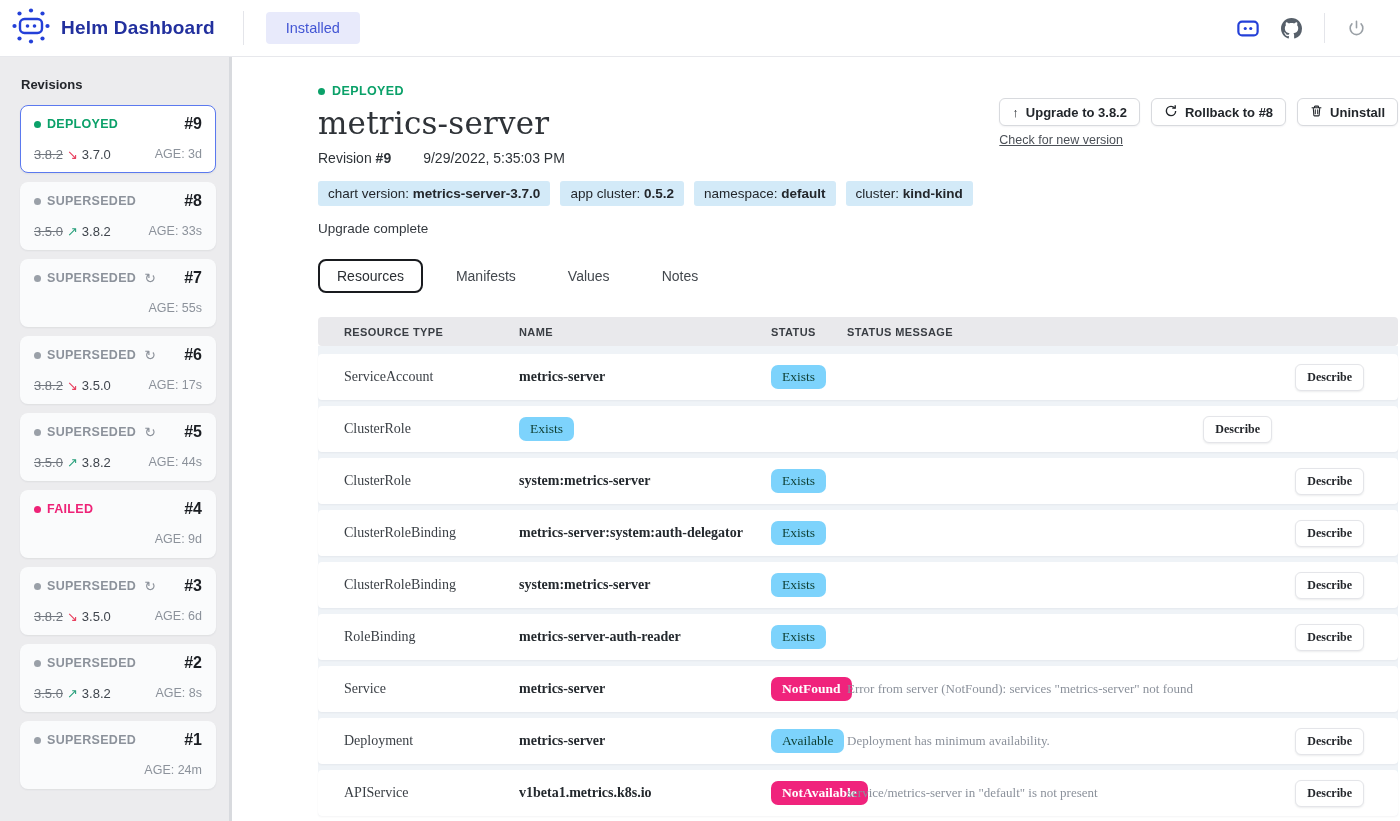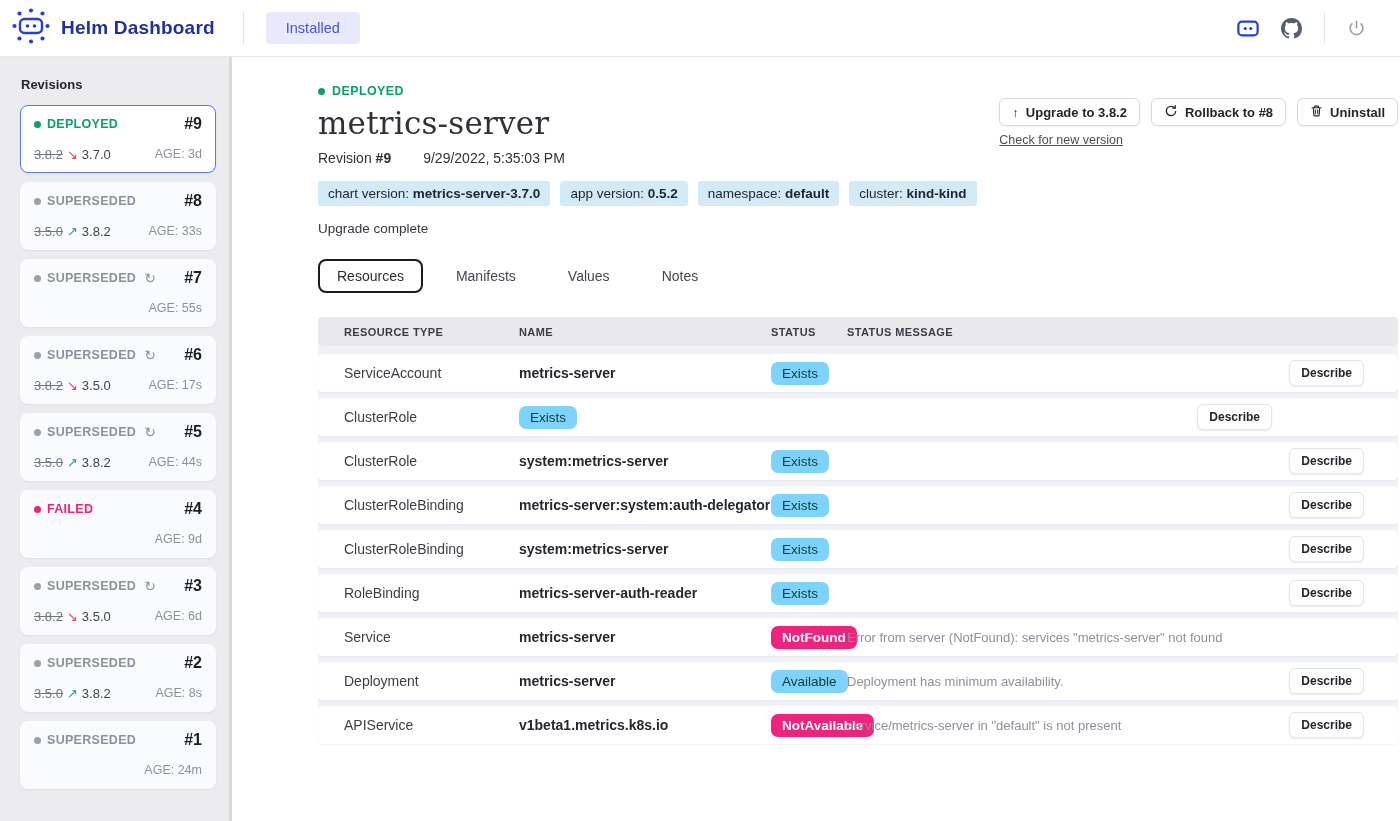--- a/index.html
+++ b/index.html
@@ -75,22 +75,22 @@
          border-radius:8px; cursor:pointer; font-family:inherit; }
   .tab.selected { border-color:#191b1f; color:#2a2e33; }
 
   
   .table { margin-top:24px; width:1080px; }
   .t-head, .res-row { display:grid; grid-template-columns:175px 252px 76px 1fr 92px;
                       align-items:center; padding:0 0 0 26px; }
   .t-head { background:#e9e9ec; border-radius:4px; height:29px; font-size:11px; font-weight:700;
             color:#3a3e44; letter-spacing:.4px; }
   .t-body { background:#eff3f7; padding-top:8px; border-radius:0 0 4px 4px; }
-  .res-row { background:#fff; border-radius:4px; height:38px; margin-bottom:6px;
-             box-shadow:0 1px 2px rgba(30,40,60,.05); }
+  .res-row { background:#fff; border-radius:4px; height:46px; margin-bottom:6px;
+             box-shadow:0 1px 2px rgba(30,40,60,.05);font-family:Liberation Serif, serif; }
   .res-row:last-child { margin-bottom:0; }
   .c-type { font-size:14px; color:#3a3f45; }
   .c-name { font-size:14px; font-weight:700; color:#24292e; }
   .badge { display:inline-block; width:max-content; padding:4px 11px; border-radius:7px;
            font-size:13.5px; }
   .badge.ok { background:#7dd3fc; color:#0e3f33; font-weight:500; }
   .badge.error { background:#f0237c; color:#fff; font-weight:600; }
   .c-msg { font-size:13px; color:#8b919b; padding-left:0; }
   .c-act { display:flex; justify-content:flex-end; padding-right:34px; }
   .describe-btn { background:#fff; border:1px solid #e4e5e9; border-radius:6px; padding:5px 11px;
@@ -323,21 +323,21 @@
       </span>
       <span>9/29/2022, 5:35:03 PM</span>
     </div>
     <div class="chips" id="chips">
   <span class="chip">
     <span class="chip-label">chart version: </span>
     <b class="chip-value">metrics-server-3.7.0</b>
   </span>
 
   <span class="chip">
-    <span class="chip-label">app version: </span>
+    <span class="chip-label">app cluster: </span>
     <b class="chip-value">0.5.2</b>
   </span>
 
   <span class="chip">
     <span class="chip-label">namespace: </span>
     <b class="chip-value">default</b>
   </span>
 
   <span class="chip">
     <span class="chip-label">cluster: </span>

